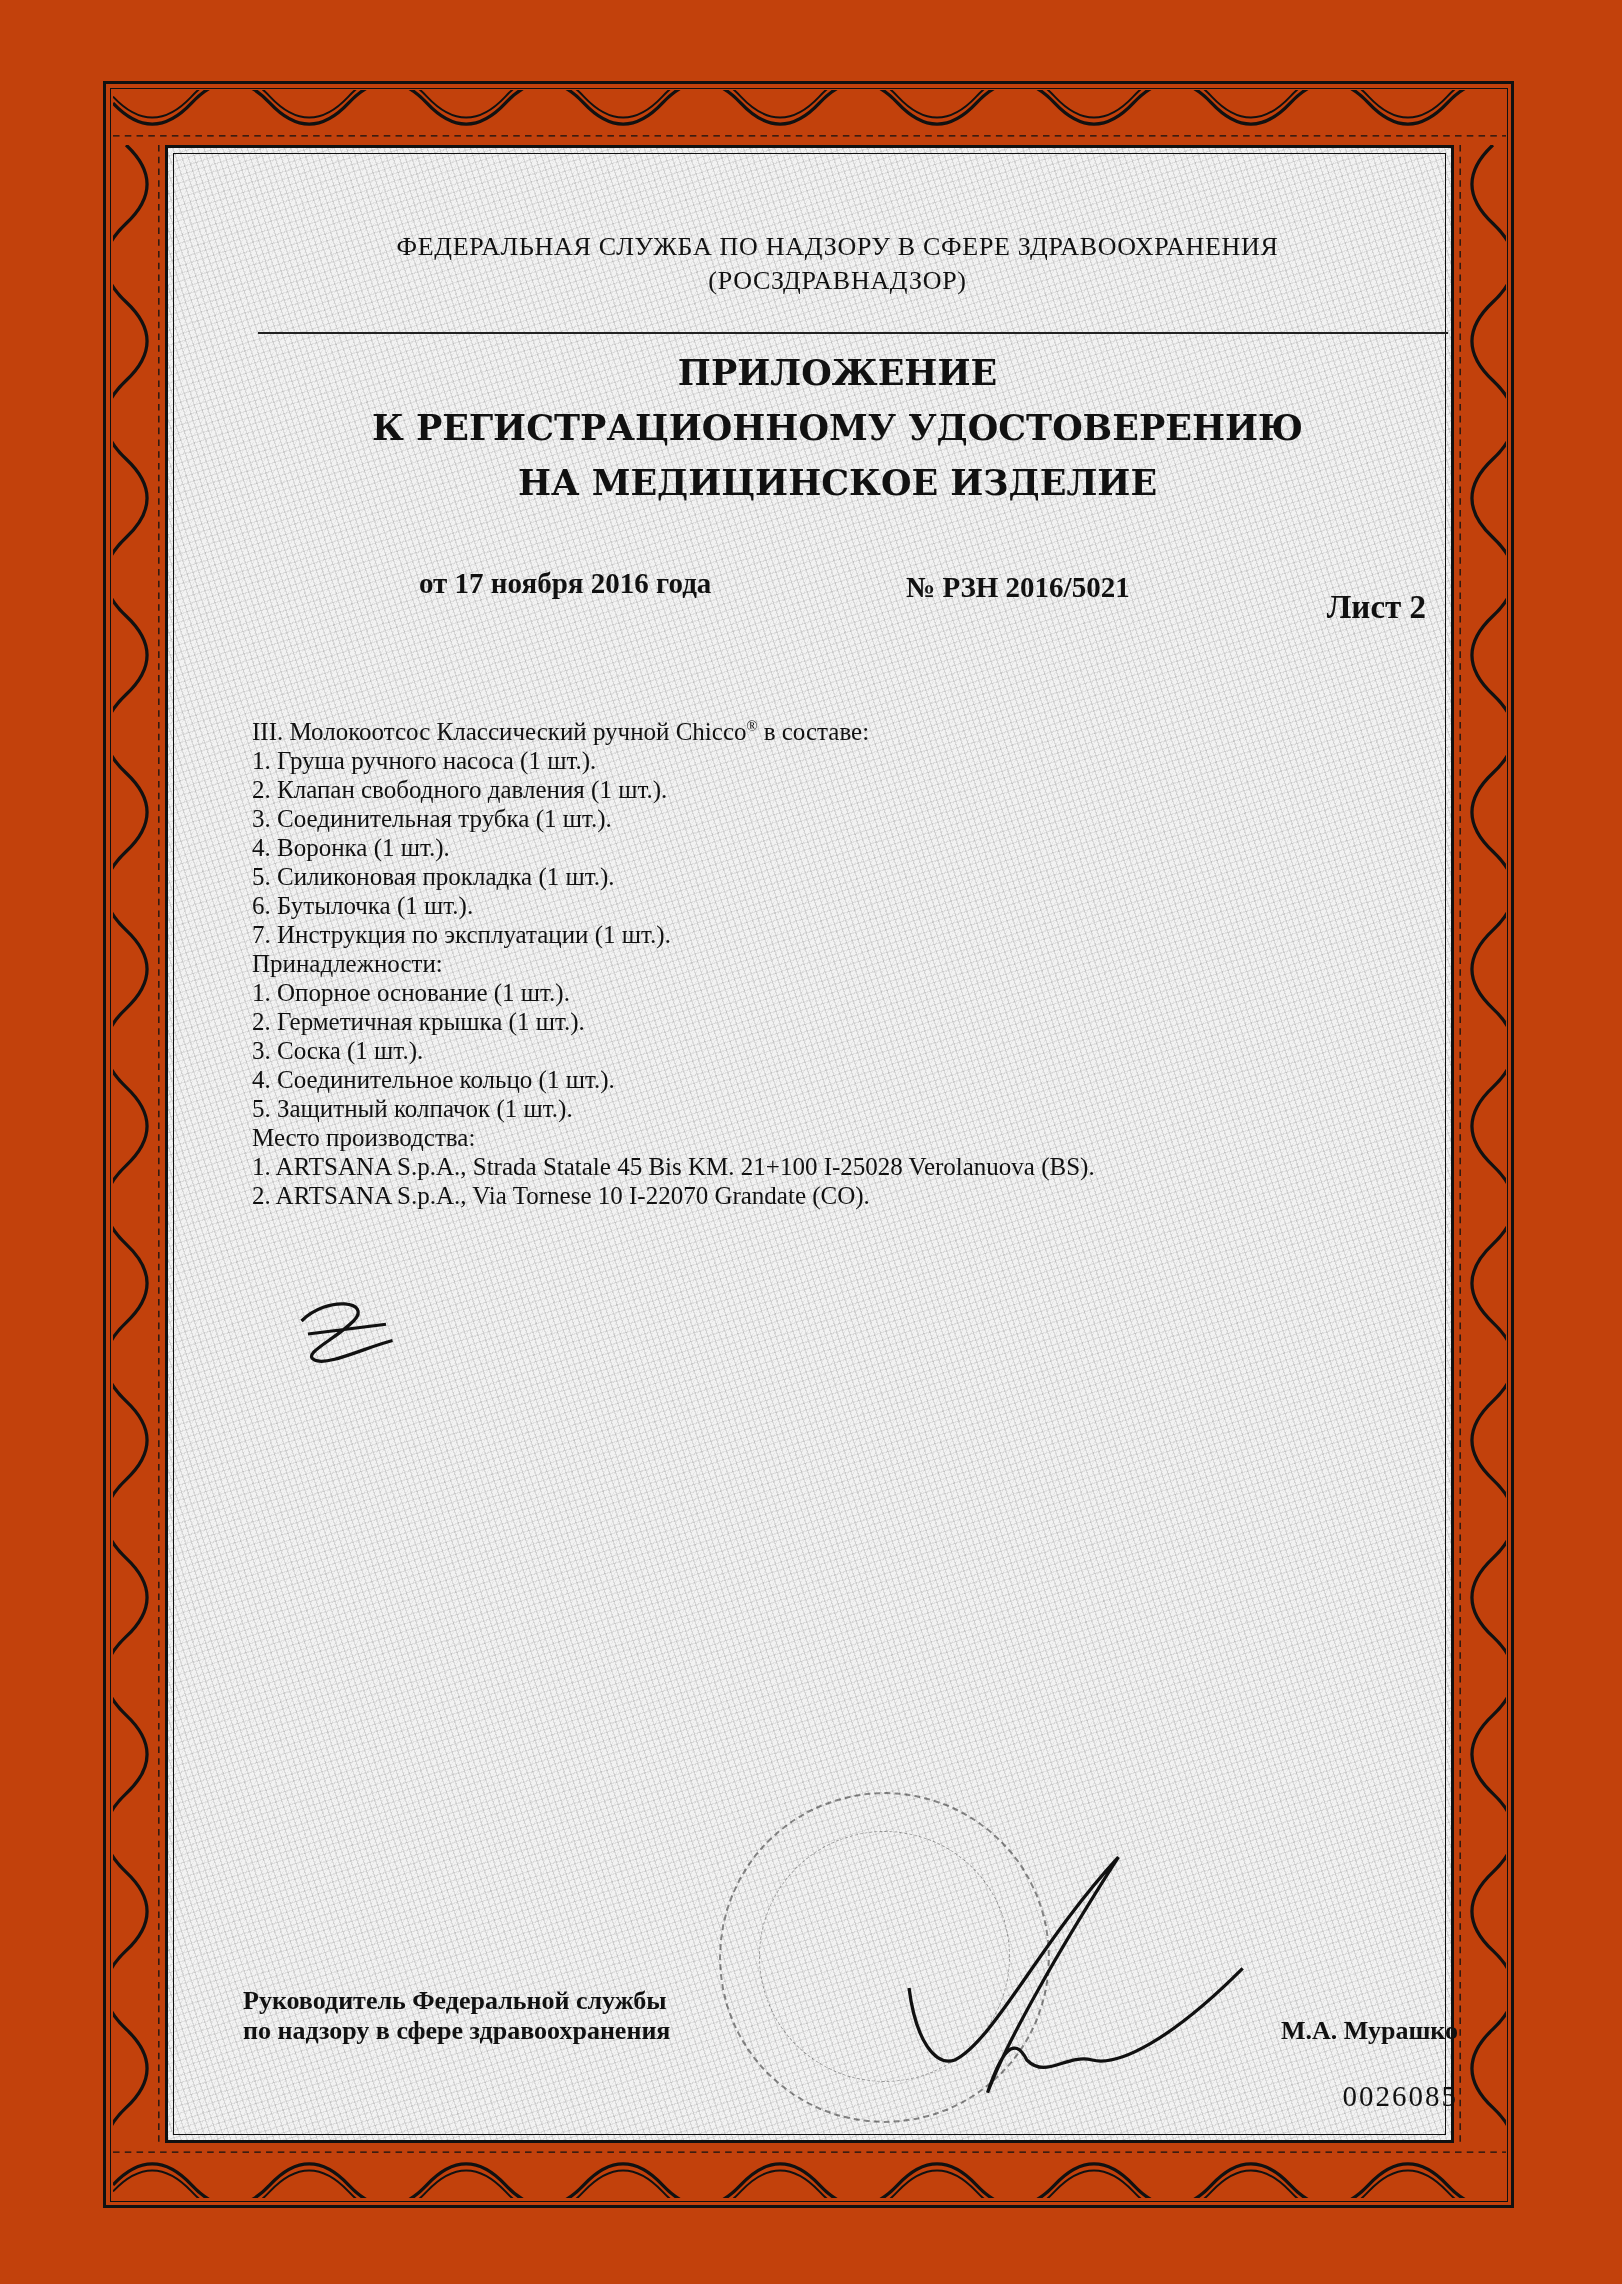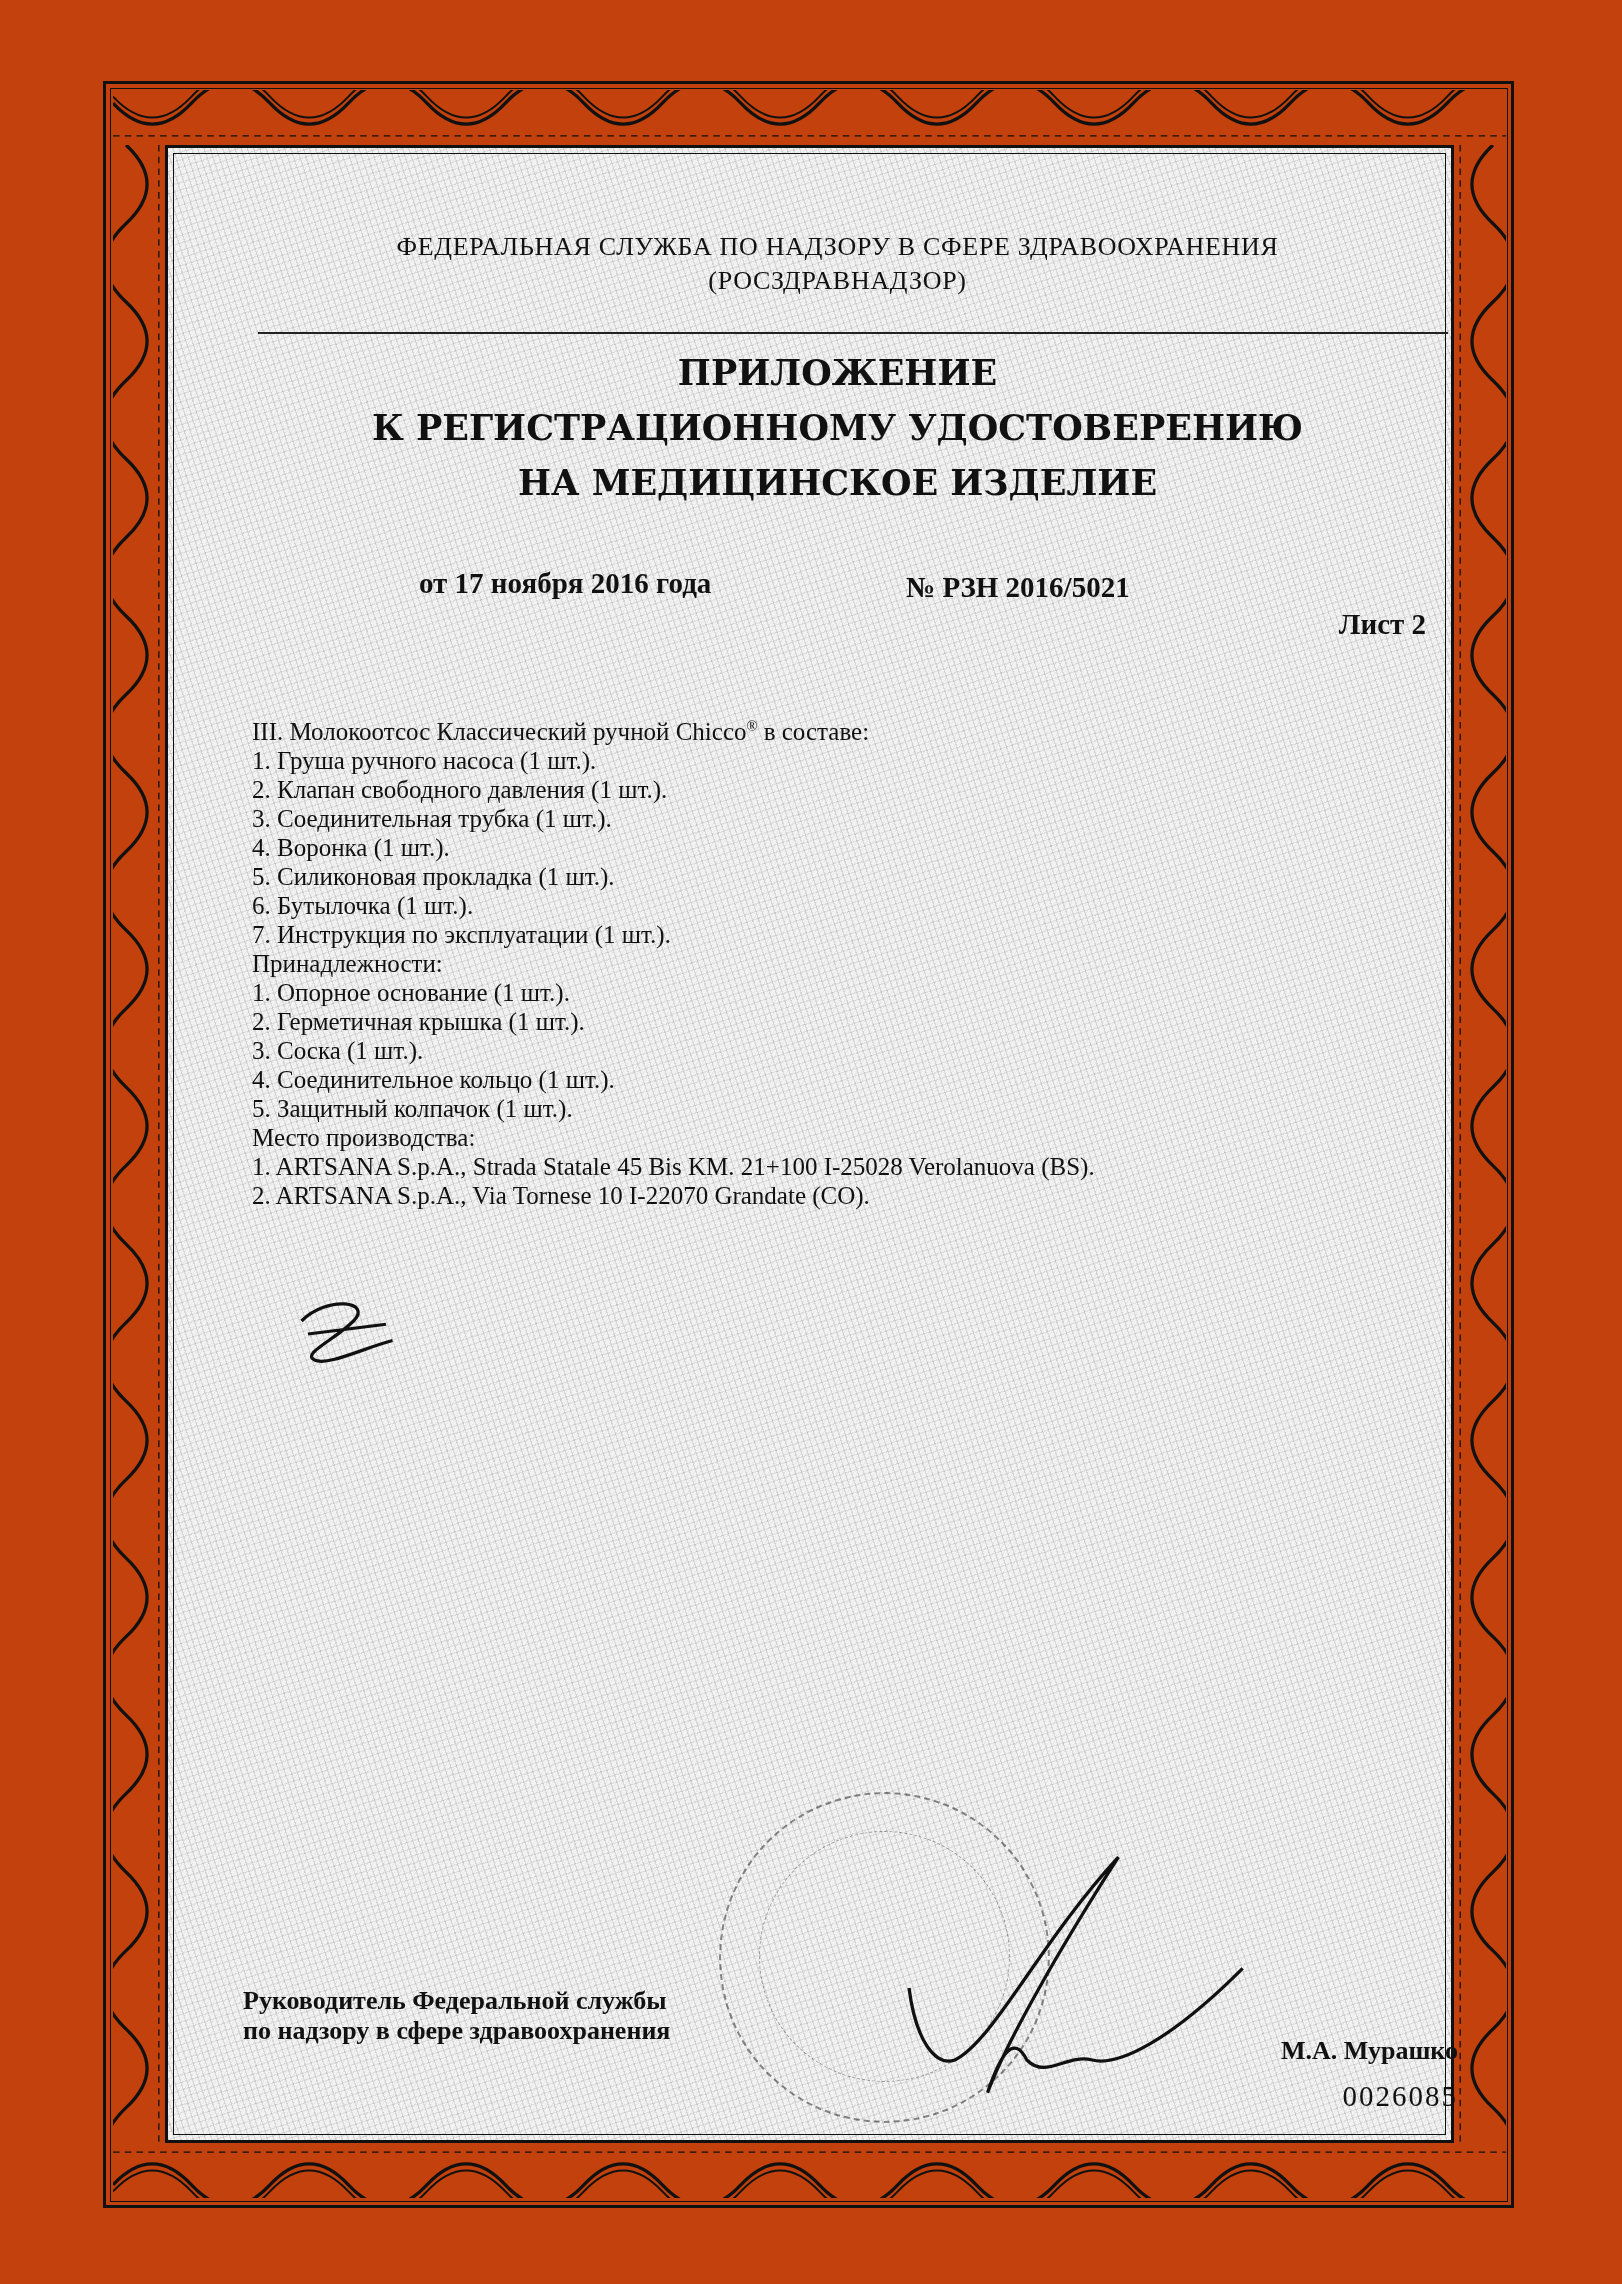--- a/index.html
+++ b/index.html
@@ -19,28 +19,28 @@
       repeating-linear-gradient(-18deg, rgba(0,0,0,0.07) 0 1.3px, transparent 1.3px 7.2px),
       repeating-linear-gradient(120deg, rgba(0,0,0,0.05) 0 0.7px, transparent 0.7px 4.6px);
   }
   .inner-frame-line { position: absolute; left: 173px; top: 153px; width: 1273px; height: 1982px; border: 1.3px solid #111; box-sizing: border-box; }
 
   .agency { position: absolute; left: 249px; top: 230px; width: 1177px; text-align: center; font-size: 26px; letter-spacing: 0.7px; line-height: 34px; }
   .rule { position: absolute; left: 258px; top: 332px; width: 1190px; height: 2px; background: #222; }
   .title { position: absolute; left: 249px; top: 345px; width: 1177px; text-align: center; font-family: "DejaVu Serif", serif; font-weight: bold; font-size: 35px; line-height: 55px; letter-spacing: 0px; }
   .date-line { position: absolute; left: 419px; top: 536px; font-weight: bold; font-size: 29px; margin-top: 31px; }
   .number-line { position: absolute; left: 906px; top: 536px; font-weight: bold; font-size: 29px; margin-top: 35px; }
-  .sheet { position: absolute; right: 196px; top: 589px; font-weight: bold; font-size: 29px; margin-top: 19px; }
+  .sheet { position: absolute; right: 196px; top: 589px; font-weight: bold; font-size: 33px; }
 
   .content { position: absolute; left: 252px; top: 680px; font-size: 25px; line-height: 29px; margin-top: 32px; }
   .content .line { white-space: nowrap; }
   .content sup { font-size: 14.4px; }
 
   .sig-left { position: absolute; left: 243px; top: 1986px; font-weight: bold; font-size: 26px; line-height: 30px; }
-  .sig-name { position: absolute; right: 164px; top: 2016px; font-weight: bold; font-size: 26px; margin-top: 20px; }
+  .sig-name { position: absolute; right: 164px; top: 2016px; font-weight: bold; font-size: 26px; }
   .serial { position: absolute; right: 164px; top: 2080px; font-size: 29px; letter-spacing: 2px; }
 
   .handwritten { position: absolute; }
   .stamp { position: absolute; left: 719px; top: 1792px; width: 327px; height: 327px; border-radius: 50%; border: 2px dashed rgba(0,0,0,0.45); }
   .stamp-inner { position: absolute; left: 759px; top: 1831px; width: 249px; height: 249px; border-radius: 50%; border: 1.3px dashed rgba(0,0,0,0.35); }
 </style>
 </head>
 <body>
 
 <div class="page">

